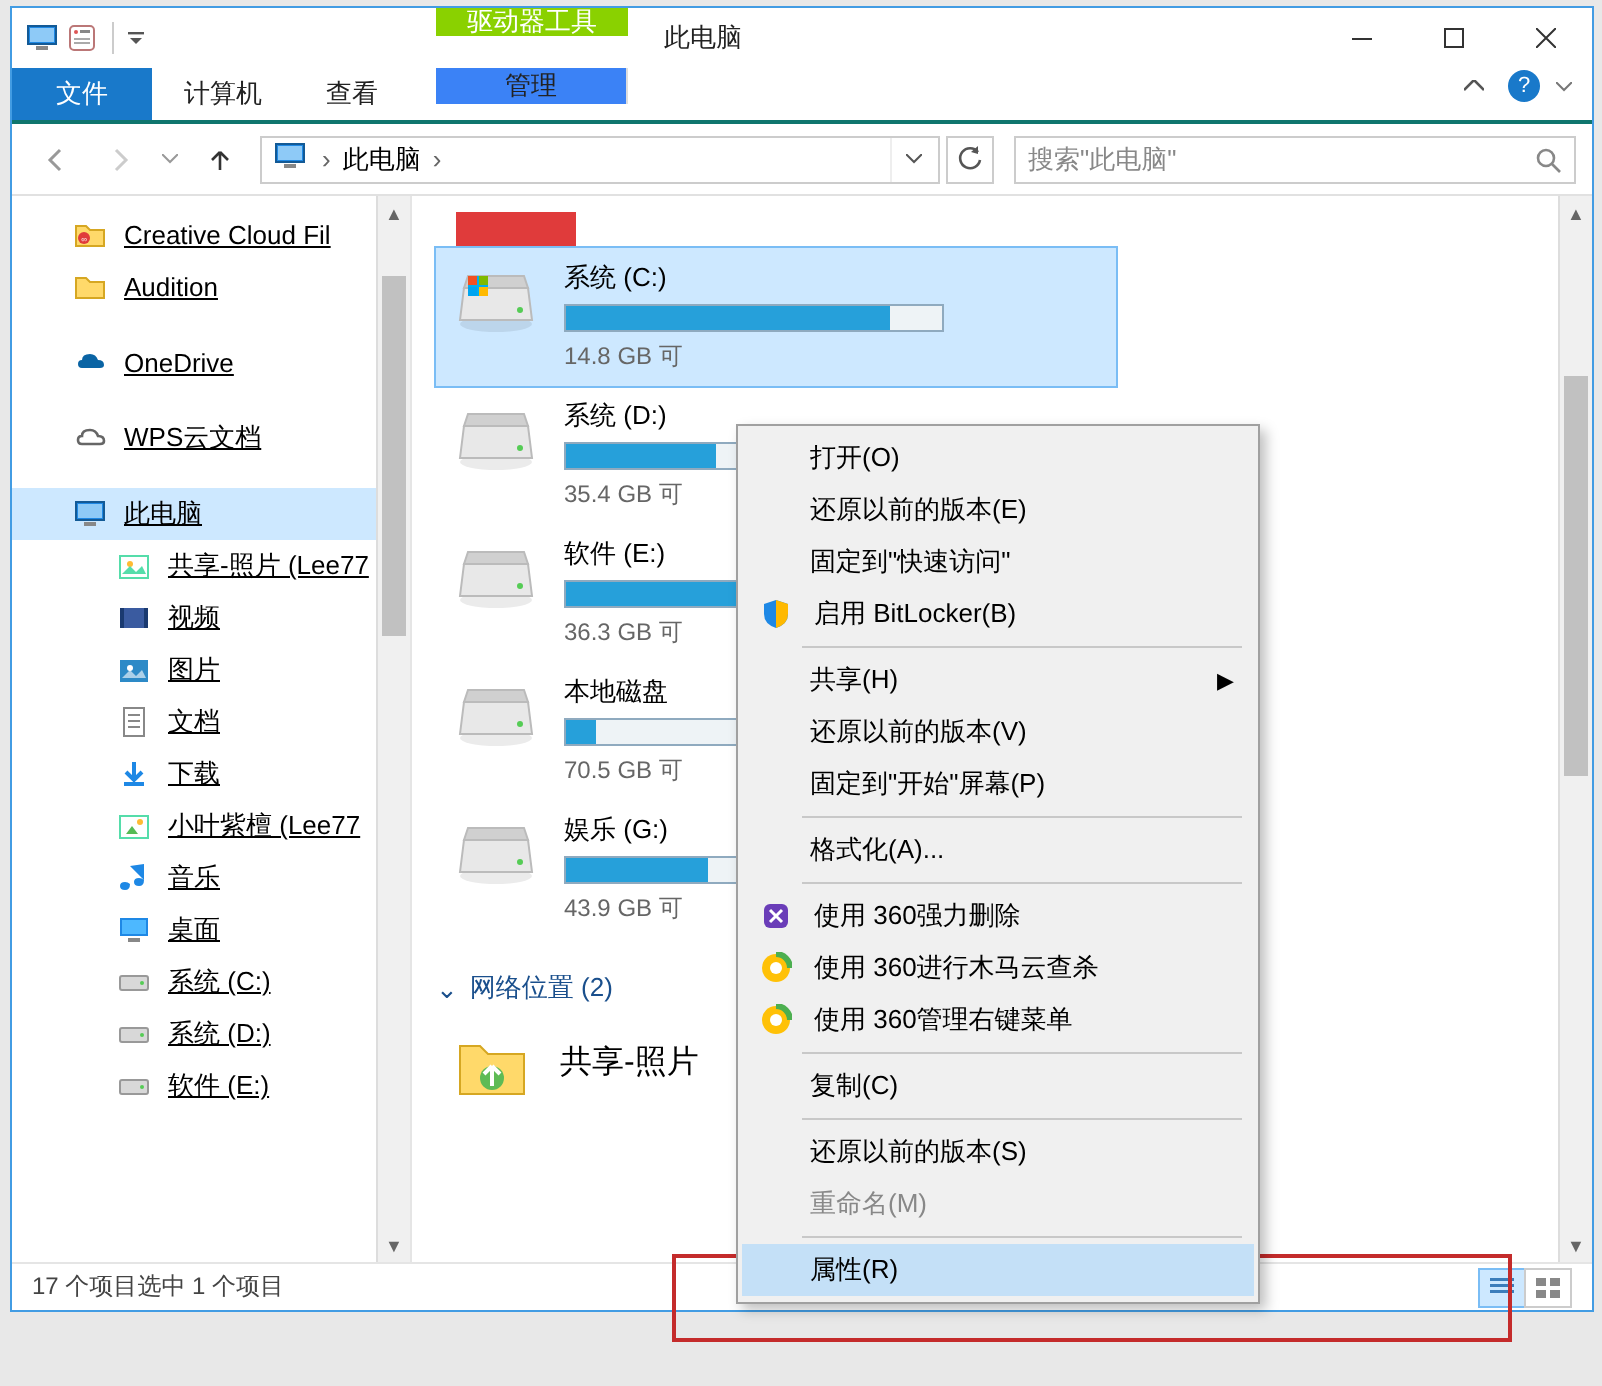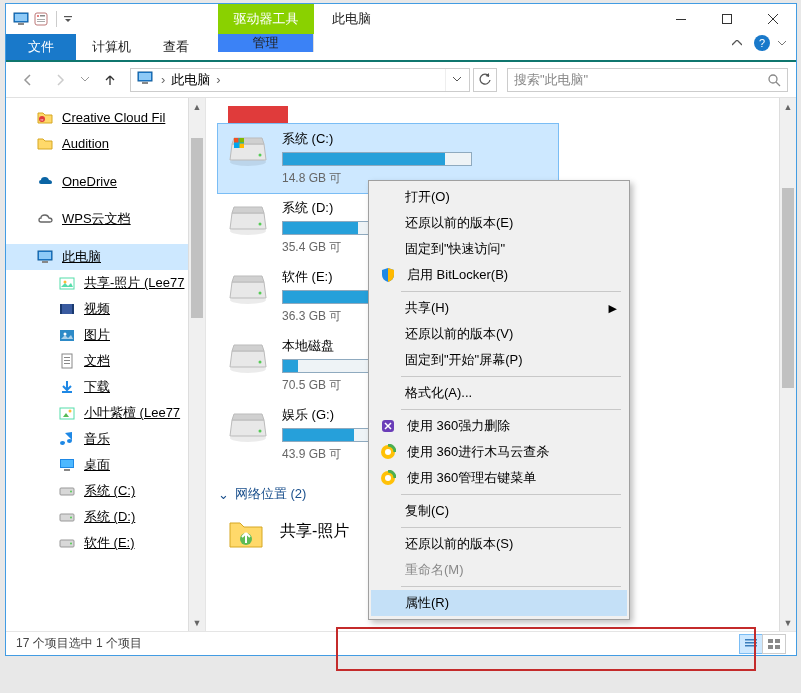--- a/index.html
+++ b/index.html
@@ -5,21 +5,21 @@
 * { box-sizing: border-box; margin: 0; padding: 0; font-family: "Microsoft YaHei", "Segoe UI", sans-serif; }
 body { background: #e8e8e8; width: 801px; height: 693px; overflow: hidden; }
 .window { position: absolute; left: 5px; top: 3px; width: 792px; height: 653px; background: #fff; border: 1px solid #429ce3; display: flex; flex-direction: column; }
 
 
 .titlebar { height: 30px; display: flex; align-items: center; position: relative; background: #fff; }
 .sysicons { display: flex; gap: 2px; padding-left: 6px; align-items: center; }
 .sysicon { width: 18px; height: 18px; display: flex; align-items: center; justify-content: center; }
 .qat-sep { width: 1px; height: 16px; background: #ccc; margin: 0 4px; }
 .qat-dd { width: 10px; }
-.ribbon-context { position: absolute; left: 212px; top: 0; width: 96px; height: 30px; background: #8ad100; color: #fff; display: flex; align-items: center; justify-content: center; font-size: 13px; }
+.ribbon-context { position: absolute; left: 212px; top: 0; width: 96px; height: 14px; background: #8ad100; color: #fff; display: flex; align-items: center; justify-content: center; font-size: 13px; }
 .title-text { position: absolute; left: 326px; font-size: 13px; color: #222; }
 .win-controls { position: absolute; right: 0; top: 0; display: flex; }
 .win-btn { width: 46px; height: 30px; display: flex; align-items: center; justify-content: center; color: #333; }
 
 
 .ribbon-tabs { height: 28px; display: flex; align-items: stretch; border-bottom: 2px solid #0f766e; position: relative; }
 .rt { padding: 0 16px; display: flex; align-items: center; font-size: 13px; color: #222; }
 .rt.file { background: #1979ca; color: #fff; padding: 0 22px; }
 .rt.context { position: absolute; left: 212px; width: 96px; background: #3b82f6; justify-content: center; border-right: 1px solid #ddd; }
 .rib-help { position: absolute; right: 10px; display: flex; align-items: center; gap: 8px; font-size: 12px; color: #555; }
@@ -56,21 +56,21 @@
 .drive .hd-ico { width:44px; height:40px; flex-shrink:0; }
 .drive-body { display:flex; flex-direction:column; gap:4px; font-size: 13px; }
 .bar { width: 190px; height: 14px; border: 1px solid #8faabf; background:#eef3f6; position:relative; }
 .bar .fill { position:absolute; left:0; top:0; bottom:0; background:#26a0da; }
 .usage-txt { color:#666; font-size:12px; }
 .section-hdr { font-size:13px; color:#1a4f8c; display:flex; align-items:center; gap:6px; margin-top:16px; }
 .network-item { display:flex; align-items:center; padding:6px; gap:12px; }
 .network-ico { width:44px; height:44px; }
 
 
-.ctx { position:absolute; left:368px; top:180px; width:262px; background:#f0f0f0; border:1px solid #a0a0a0; box-shadow: 3px 3px 6px rgba(0,0,0,.25); display:flex; flex-direction:column; padding: 3px 2px; z-index: 50; }
+.ctx { position:absolute; left:368px; top:212px; width:262px; background:#f0f0f0; border:1px solid #a0a0a0; box-shadow: 3px 3px 6px rgba(0,0,0,.25); display:flex; flex-direction:column; padding: 3px 2px; z-index: 50; }
 .ctx-item { height: 26px; display:flex; align-items:center; font-size:13px; padding-left: 34px; position:relative; }
 .ctx-item .arrow { position:absolute; right:10px; font-size:11px; }
 .ctx-item.has-ico { padding-left: 8px; gap: 10px; }
 .ctx-ico { width:18px; height:18px; display:flex; align-items:center; justify-content:center; }
 .ctx-sep { height:1px; background:#c8c8c8; margin: 3px 6px 3px 30px; }
 .ctx-item.hover { background:#c4e0f7; }
 .ctx-item.dim { color:#888; }
 .red-box { position:absolute; left:336px; top:627px; width:420px; height:44px; border:2px solid #c42b2b; z-index:45; }
 
 

